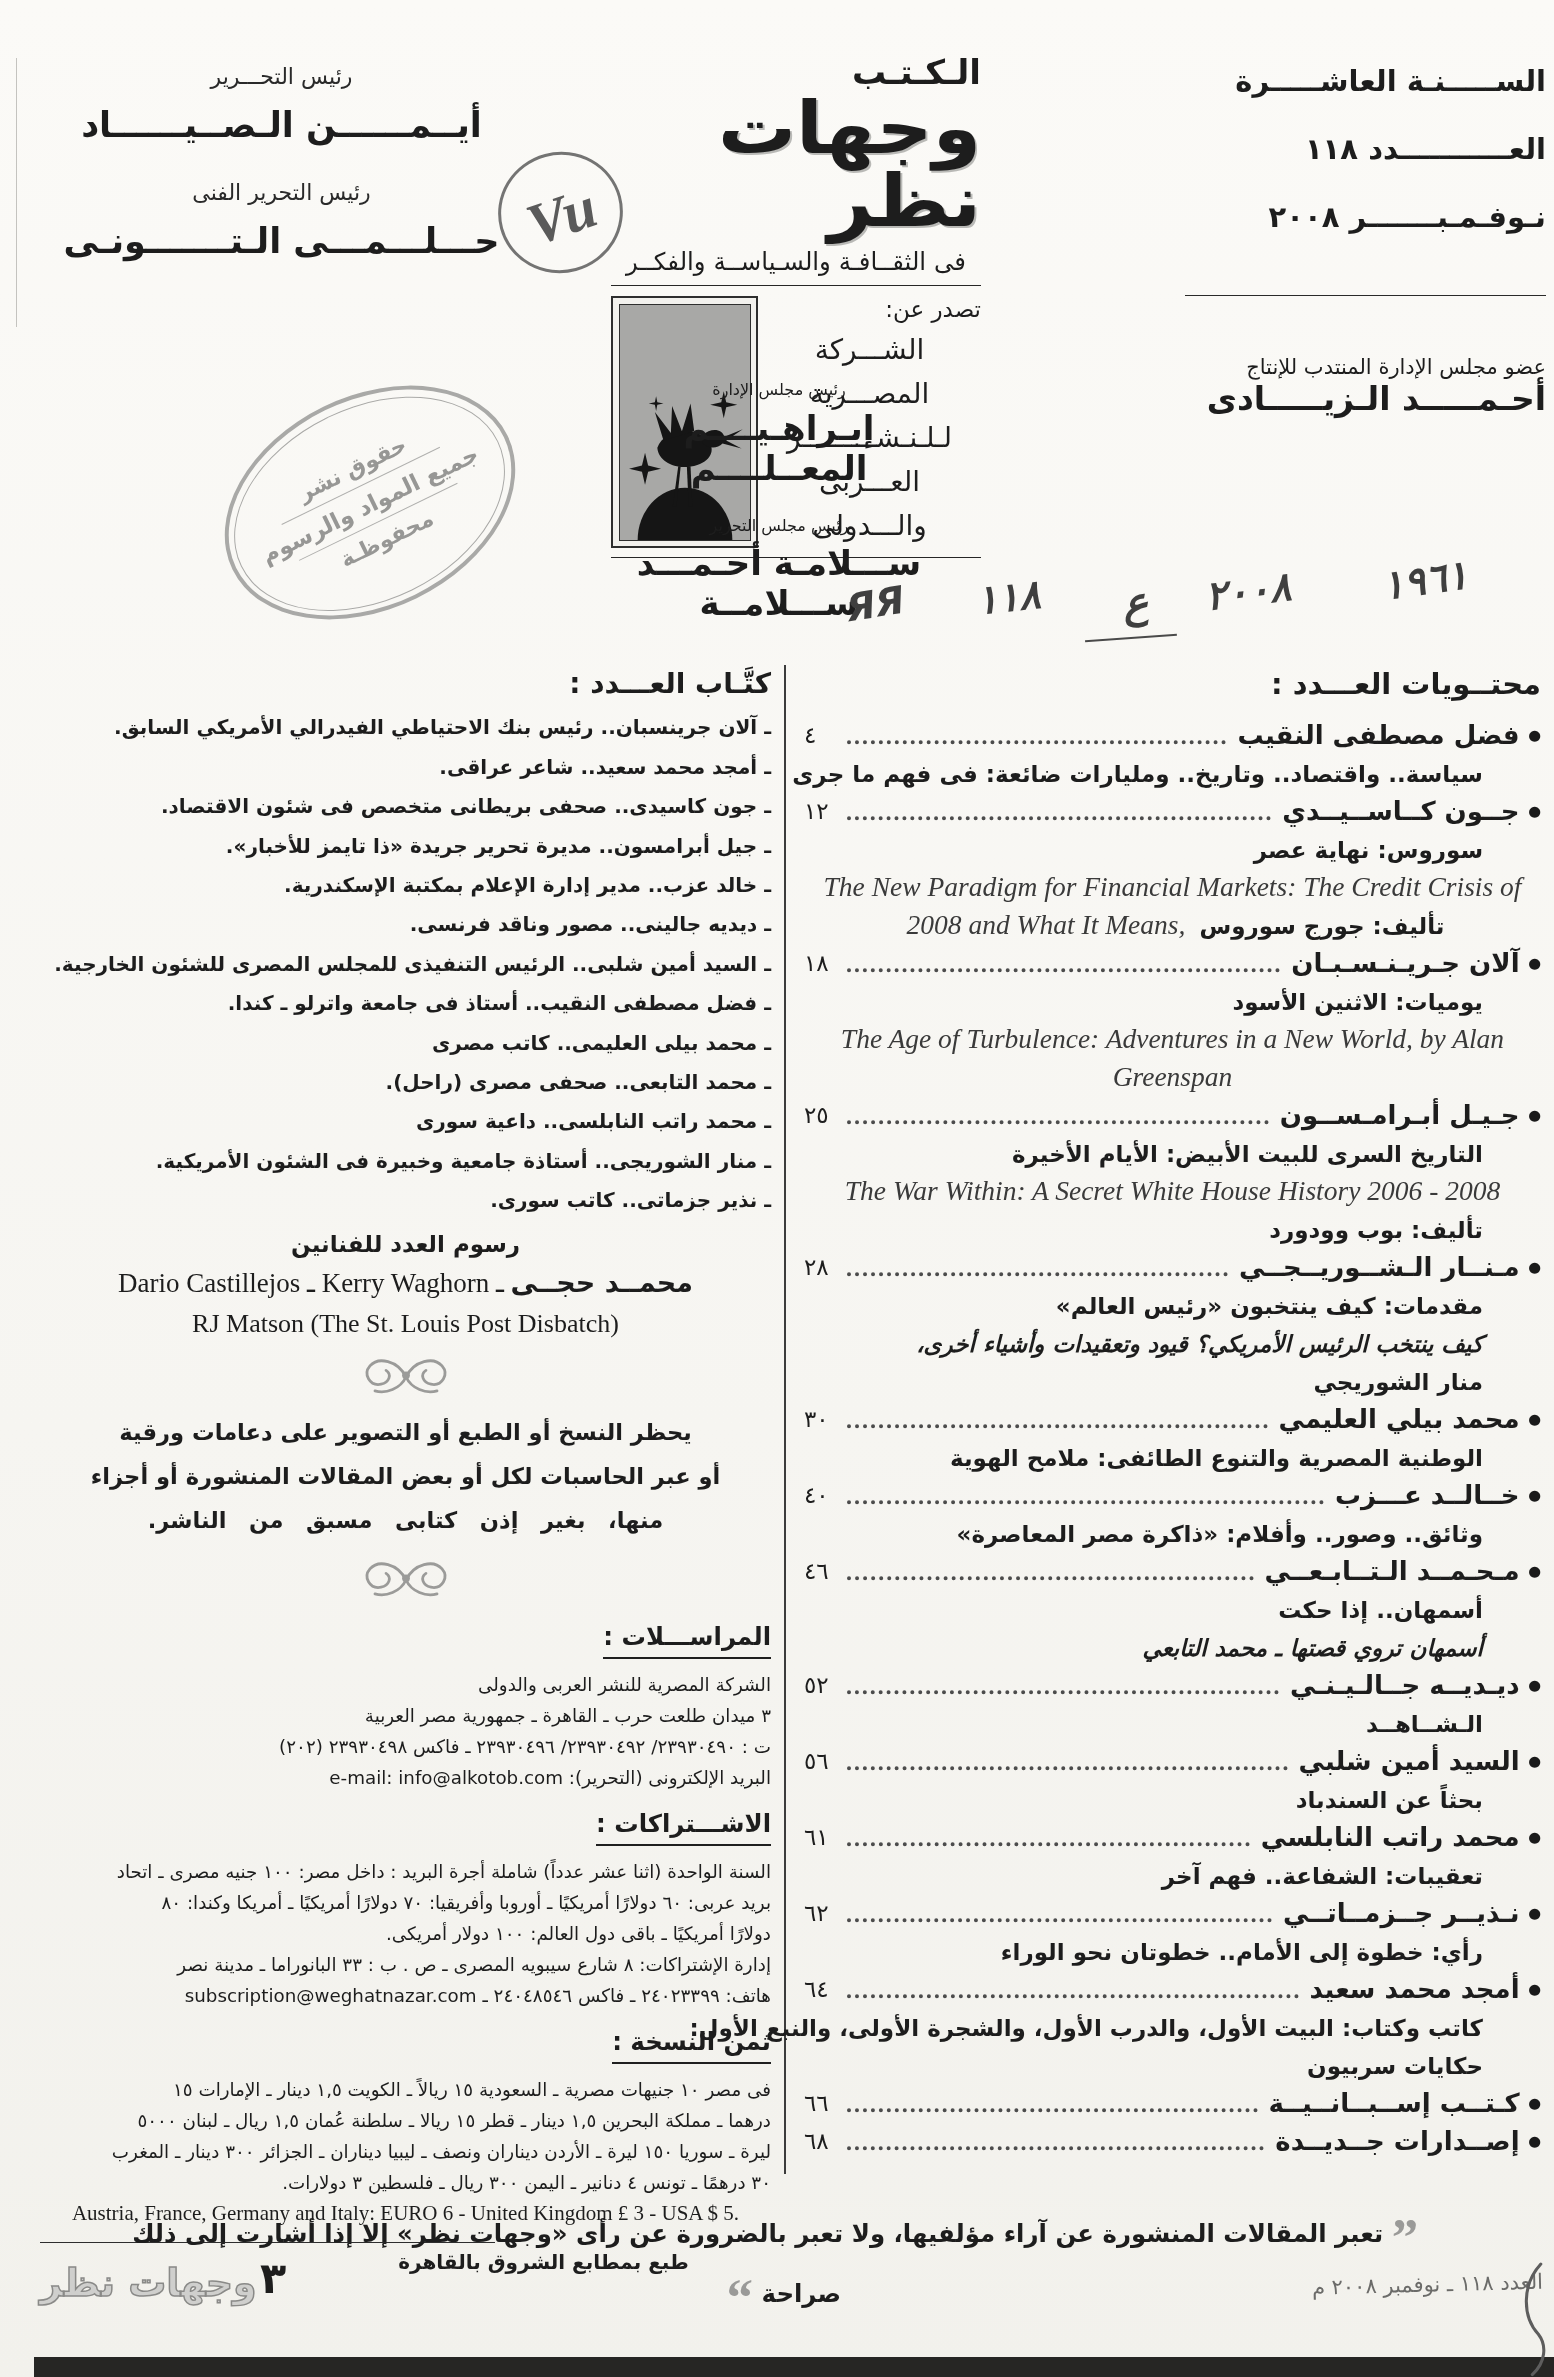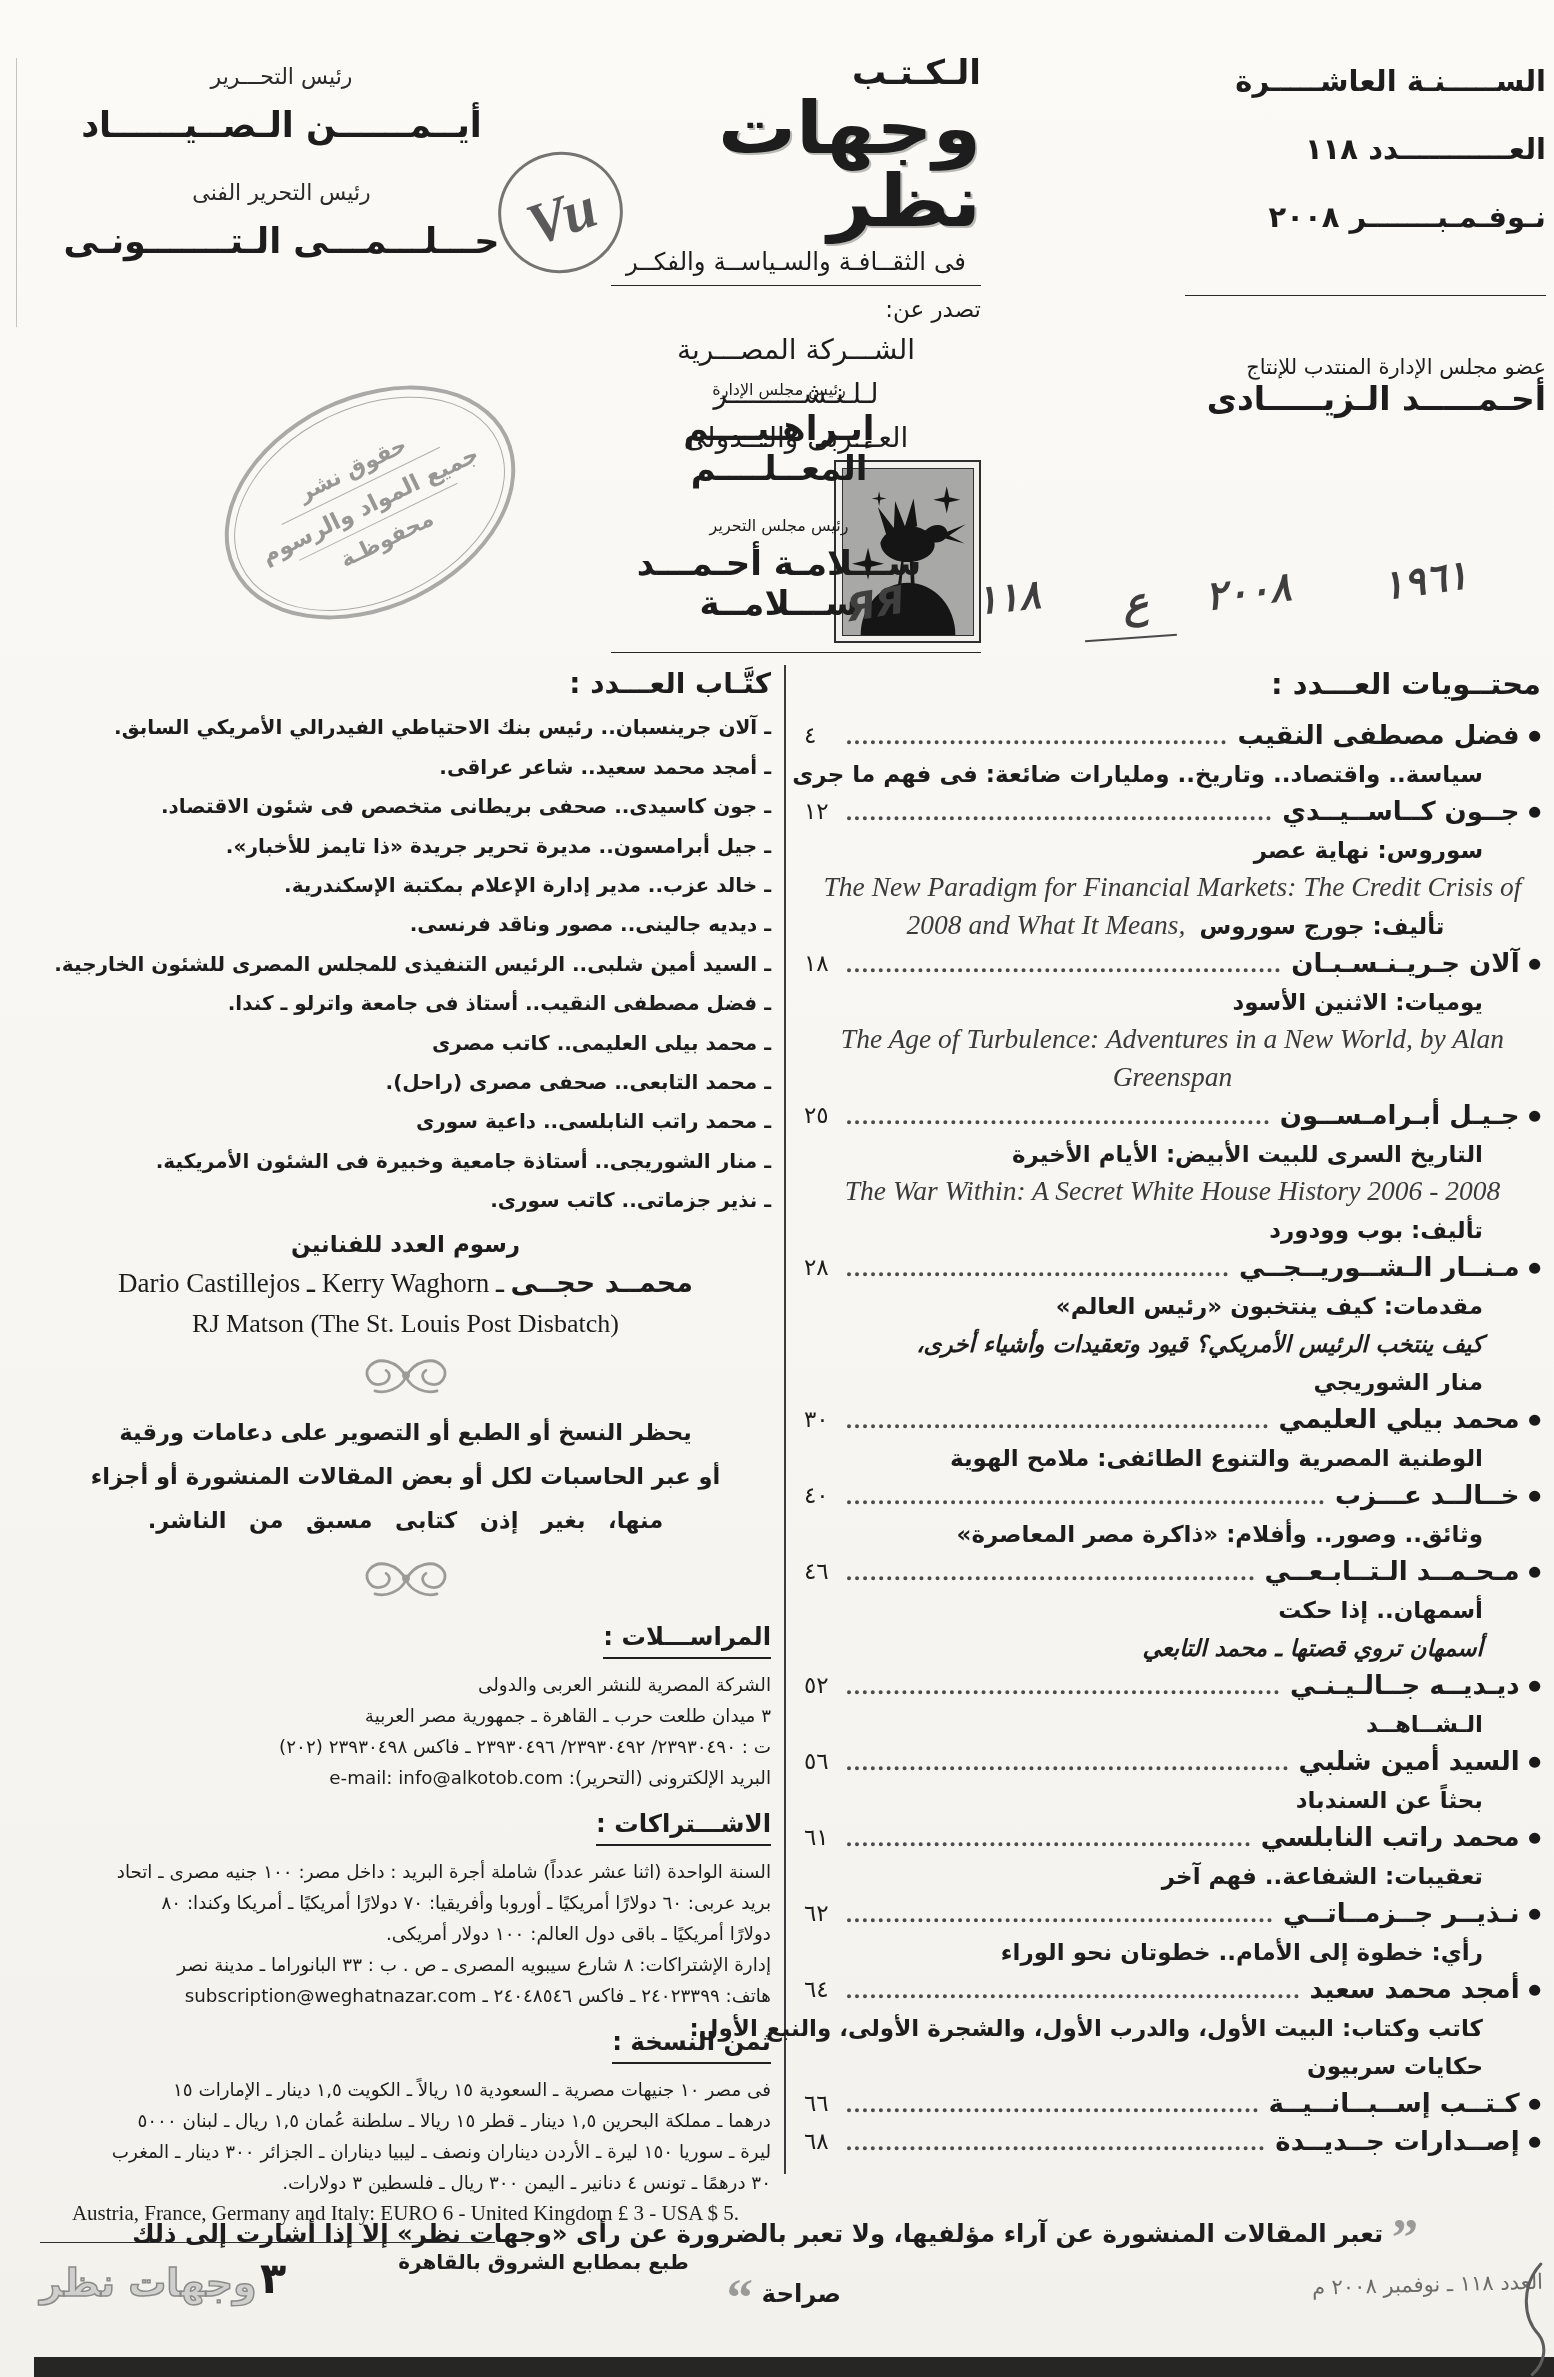--- a/index.html
+++ b/index.html
@@ -23,21 +23,21 @@
   .vu span{font-family:"Liberation Serif","DejaVu Serif",serif;font-style:italic;font-weight:600;
       font-size:59px;color:#3f3f3f;transform:rotate(-4deg) translateY(3.7px);}
 
   
   .masthead{left:611px;top:52px;width:370px;}
   .masthead .kicker{font-size:34px;font-weight:bold;text-align:right;padding-left:24.4px;letter-spacing:1.2px;}
   .masthead .title{font-size:72px;font-weight:900;line-height:73px;text-align:right;
       transform:scaleX(1.08);transform-origin:right center;text-shadow:1.8px 1.8px 0 #b9b9b6;}
   .masthead .tagline{font-size:24.4px;text-align:center;margin-top:8.6px;letter-spacing:0.6px;}
   .masthead .rule{border-top:1.8px solid #262626;margin-top:9.8px;}
-  .pubrow{display:flex;margin-top:9.8px;align-items:stretch;flex-direction:column;}
+  .pubrow{display:flex;margin-top:9.8px;align-items:stretch;}
   .pubtext{flex:1;text-align:center;}
   .publbl{font-size:23px;text-align:right;padding-left:18.3px;margin-bottom:6.1px;}
   .publine{font-size:28px;font-weight:normal;line-height:44px;}
   .bird-frame{width:147px;border:2.4px solid #2e2e2e;background:#f2f1ed;padding:5.5px;box-sizing:border-box;}
   .bird-inner{border:1.8px solid #2e2e2e;background:#a8a8a6;height:100%;box-sizing:border-box;
       display:flex;align-items:flex-end;justify-content:center;overflow:hidden;}
   .masthead .rule.bottom{margin-top:8.6px;}
 
   
   .topright{left:1185px;top:64px;width:361px;text-align:right;}

